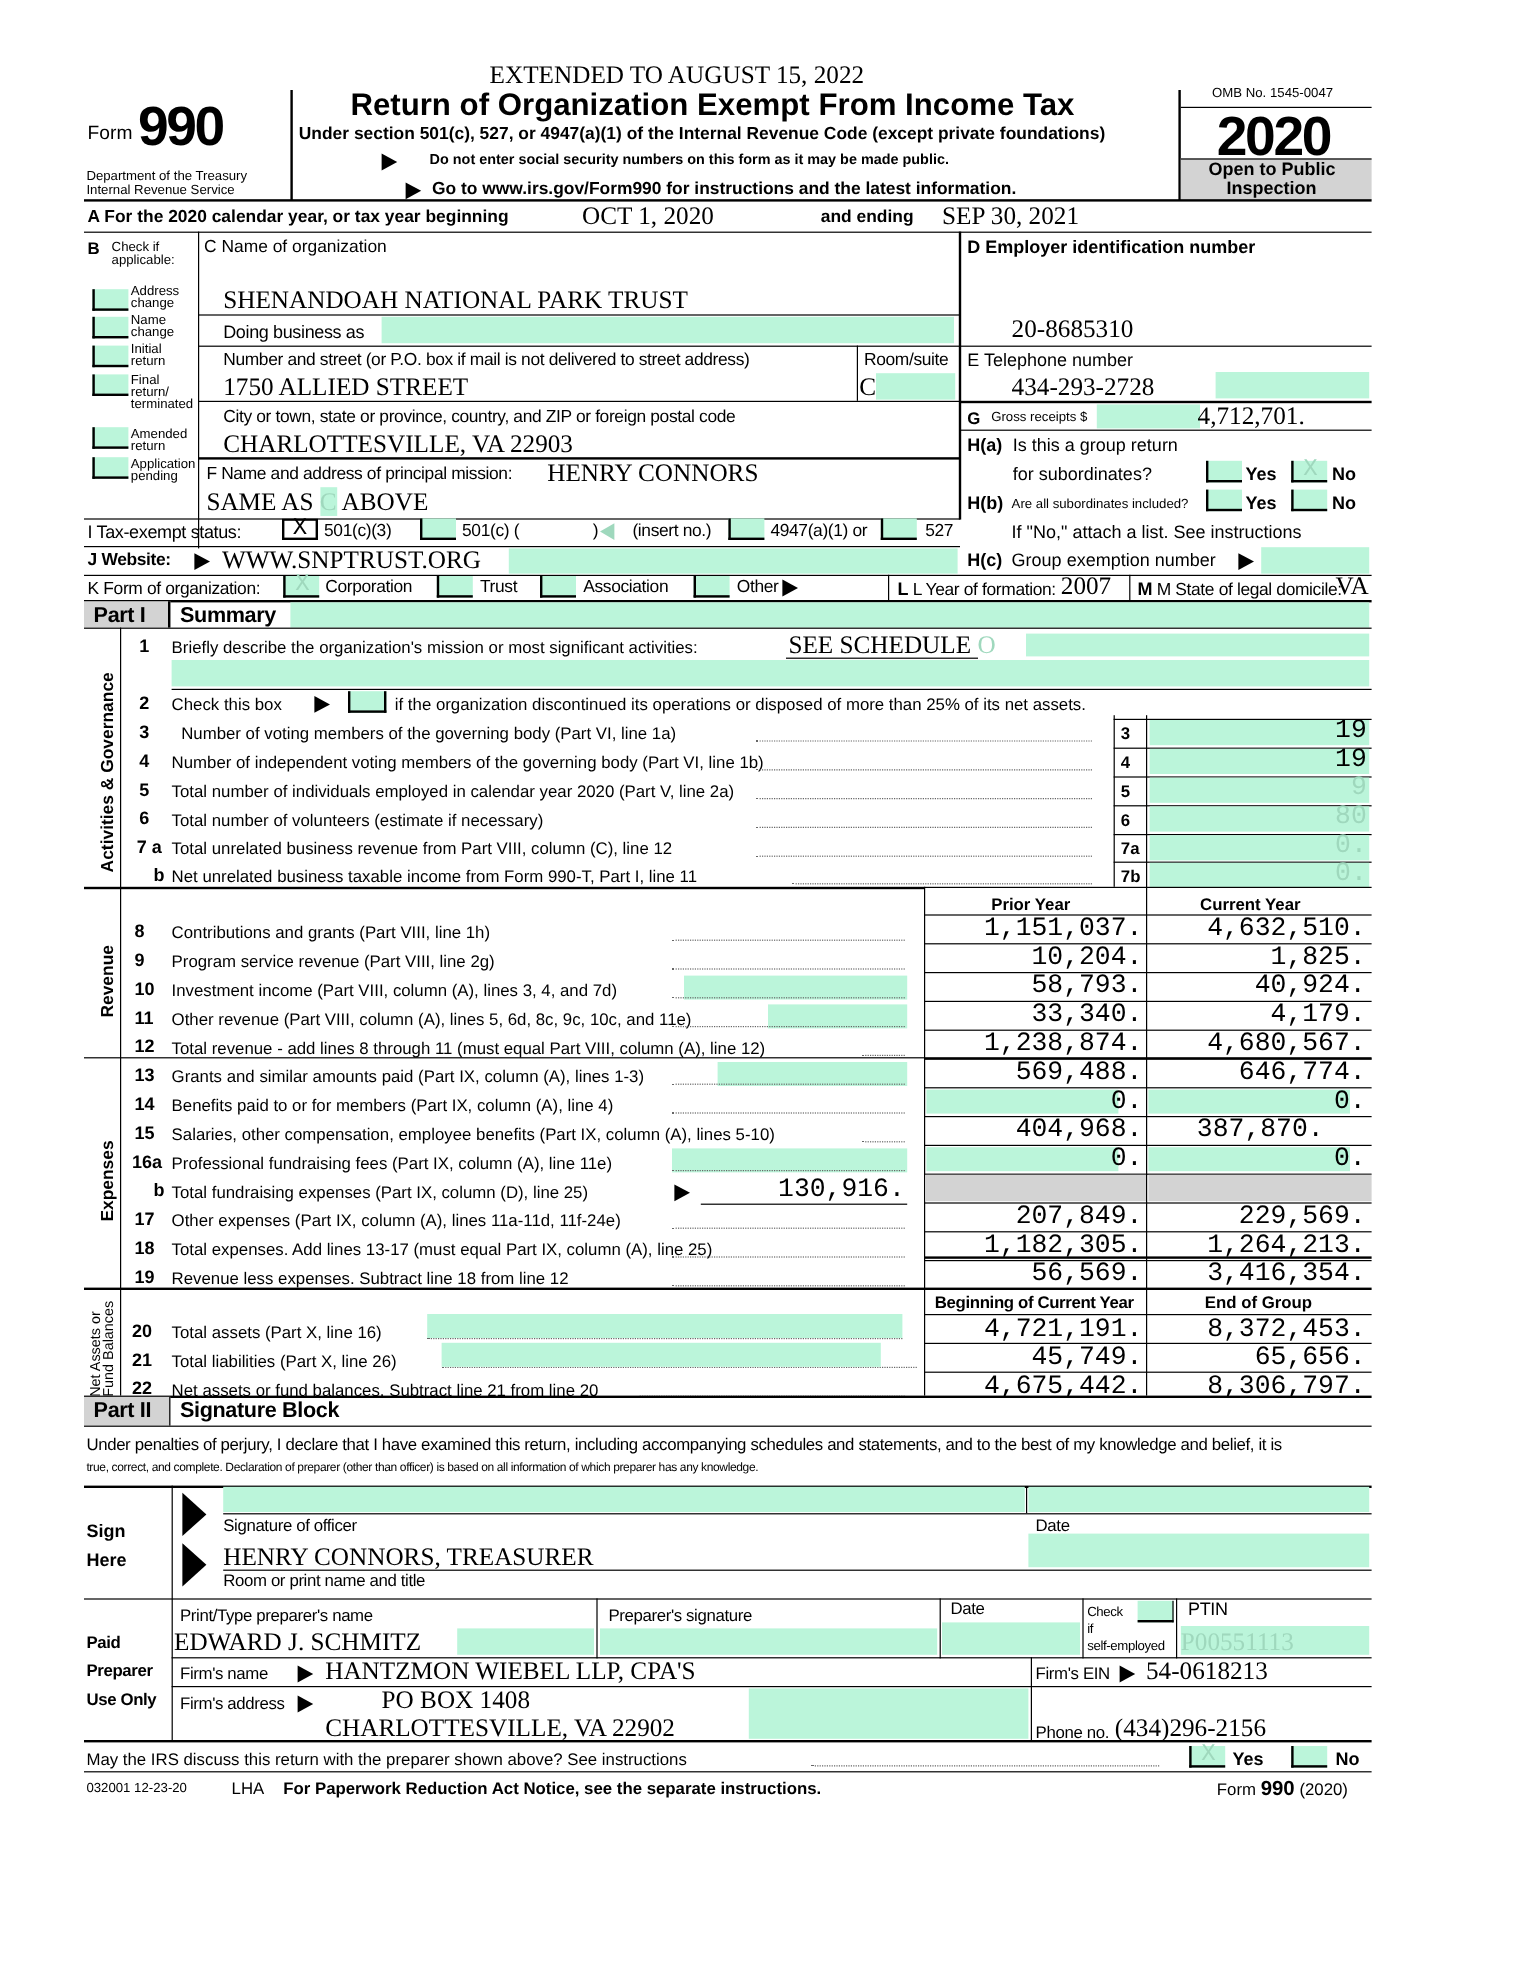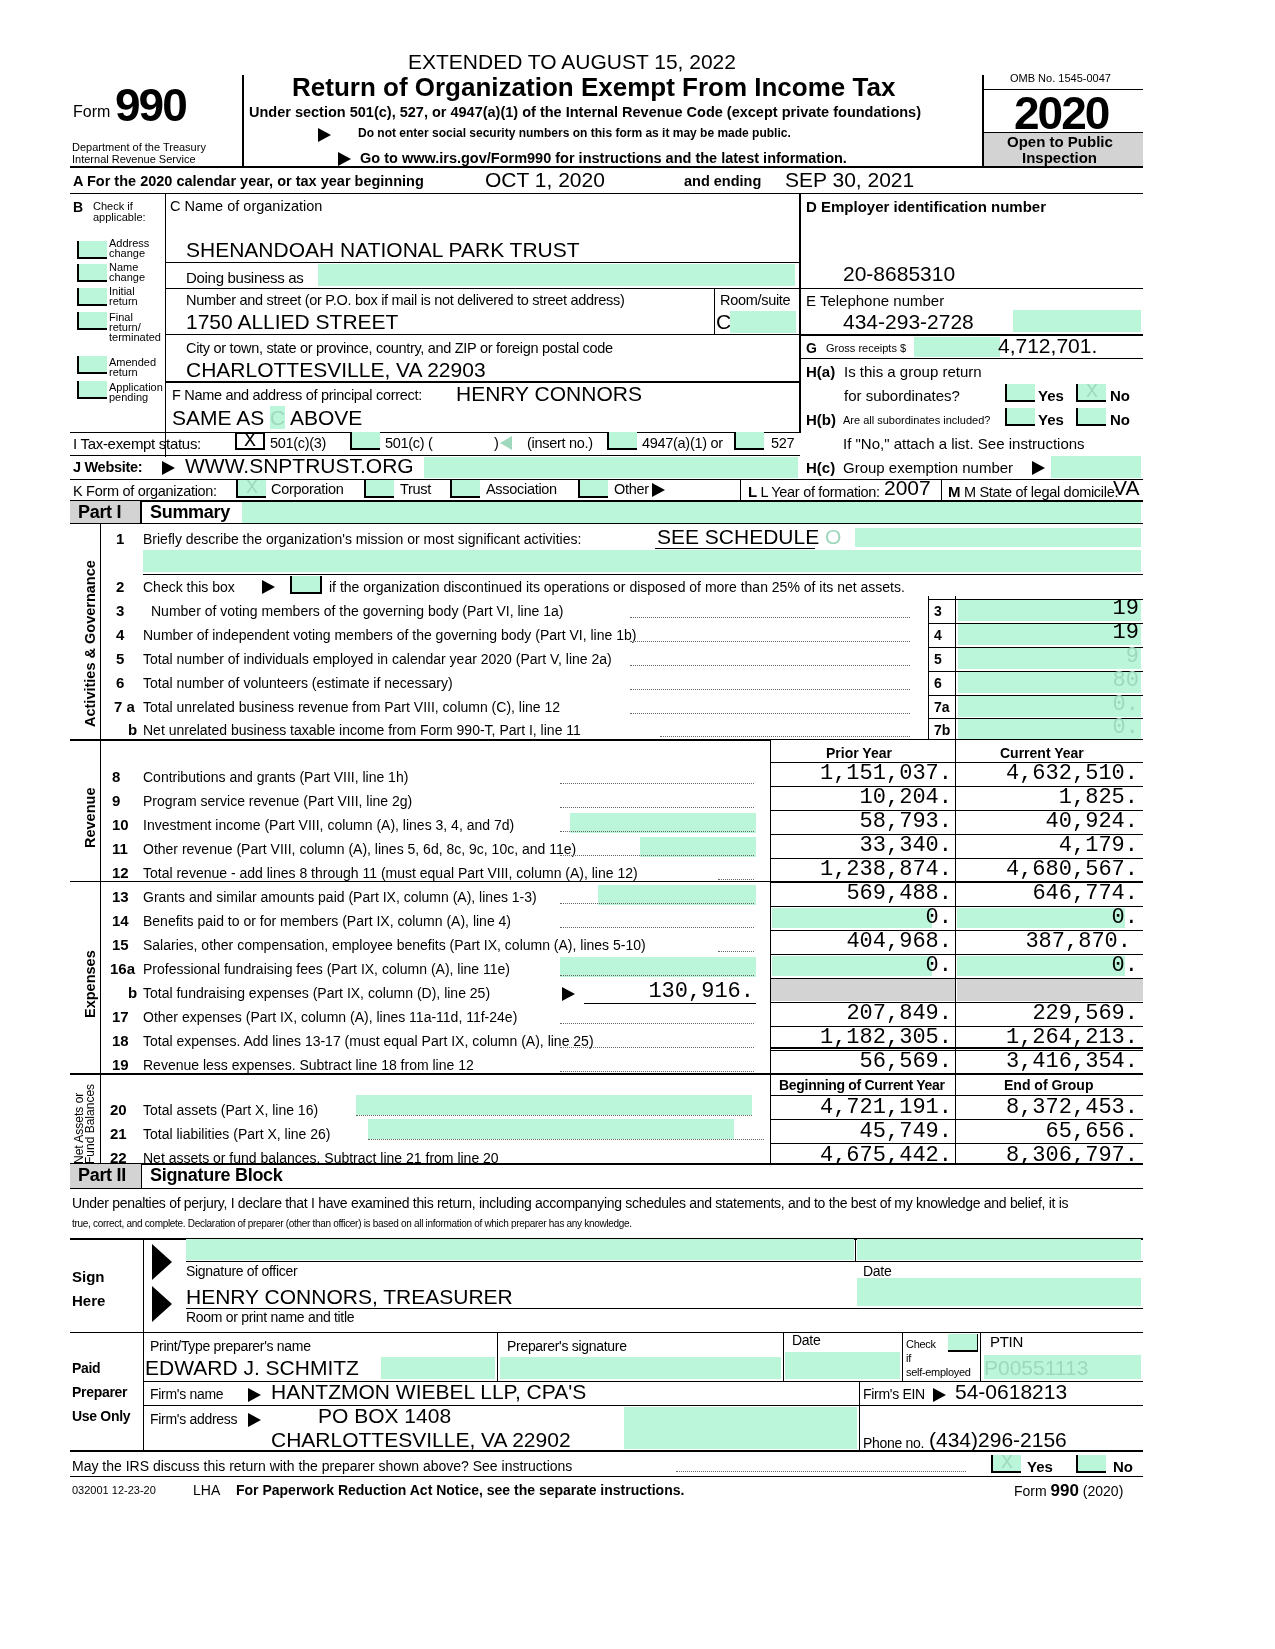--- a/index.html
+++ b/index.html
@@ -1,19 +1,19 @@
 <!DOCTYPE html>
 <html><head>
 <meta charset="utf-8">
 <style>
   * { box-sizing: border-box; margin: 0; padding: 0; }
   html, body { width: 1275px; height: 1649px; background: #fff; overflow: hidden; }
   body { font-family: "Liberation Sans", sans-serif; color: #000; position: relative; }
   .abs { position: absolute; }
-  .mono { font-family: Liberation Sans, sans-serif; }
+  .mono { font-family: Liberation Serif, serif; }
   .narrow { font-family: "Liberation Sans", sans-serif; letter-spacing: -0.3px; }
   .b { font-weight: bold; }
   .fill { background: #bbf5da; }
   .line { position: absolute; background: #000; }
   .hl { height: 2px; }
   .hl1 { height: 1px; }
   .vl { width: 2px; }
   .vl1 { width: 1px; }
   .cb { position: absolute; width: 30px; height: 18px; background: #bbf5da; border-left: 2px solid #000; border-bottom: 2px solid #000; }
   .cbw { position: absolute; width: 30px; height: 18px; background: #fff; border: 2px solid #000; font-family: "Liberation Mono", monospace; font-size: 20px; line-height: 14px; text-align: center; }
@@ -84,21 +84,21 @@
 <div class="t narrow" style="left:186px;top:292px;font-size:14.5px;">Number and street (or P.O. box if mail is not delivered to street address)</div>
 <div class="t mono" style="left:186px;top:310px;font-size:21px;">1750 ALLIED STREET</div>
 <div class="line vl1" style="left:714px;top:288px;height:46px;"></div>
 <div class="t narrow" style="left:720px;top:292px;font-size:14.5px;">Room/suite</div>
 <div class="t mono" style="left:716px;top:310px;font-size:21px;">C</div>
 <div class="abs fill" style="left:730px;top:311px;width:66px;height:22px;"></div>
 <div class="line hl1" style="left:165px;top:334px;width:635px;"></div>
 <div class="t narrow" style="left:186px;top:340px;font-size:14.5px;">City or town, state or province, country, and ZIP or foreign postal code</div>
 <div class="t mono" style="left:186px;top:358px;font-size:21px;">CHARLOTTESVILLE, VA  22903</div>
 <div class="line hl" style="left:165px;top:381px;width:635px;"></div>
-<div class="t narrow" style="left:172px;top:387px;font-size:14.5px;">F Name and address of principal correct:</div>
+<div class="t narrow" style="left:172px;top:387px;font-size:14.5px;">F Name and address of principal mission:</div>
 <div class="t mono" style="left:456px;top:382px;font-size:21px;">HENRY CONNORS</div>
 <div class="t mono" style="left:172px;top:406px;font-size:21px;"><span>SAME AS</span> <span class="faint fill">C</span> <span>ABOVE</span></div>
 <div class="line vl" style="left:799px;top:193px;height:240px;"></div>
 
 <div class="t b" style="left:806px;top:198px;font-size:15px;">D  Employer identification number</div>
 <div class="t mono" style="left:843px;top:262px;font-size:21px;">20-8685310</div>
 <div class="line hl1" style="left:800px;top:288px;width:343px;"></div>
 <div class="t" style="left:806px;top:292px;font-size:15px;">E  Telephone number</div>
 <div class="t mono" style="left:843px;top:310px;font-size:21px;">434-293-2728</div>
 <div class="abs fill" style="left:1013px;top:310px;width:128px;height:22px;"></div>
@@ -294,21 +294,21 @@
     <div class="line hl1" style="left:770px;top:906px;width:373px;"></div>
     <div class="abs fill" style="left:772px;top:908px;width:160px;height:20px;"></div>
                  <div class="abs fill" style="left:957px;top:908px;width:168px;height:20px;"></div>
     <div class="num" style="left:771px;width:181px;top:907px;">0.</div>
         <div class="num" style="left:957px;width:181px;top:907px;">0.</div>
     <div class="dots" style="left:560px;top:927px;width:194px;"></div>
     <div class="t b s15" style="left:112px;top:936px;">15</div>
       <div class="t s14" style="left:143px;top:937px;">Salaries, other compensation, employee benefits (Part IX, column (A), lines 5-10)</div>
     <div class="line hl1" style="left:770px;top:930px;width:373px;"></div>
     <div class="num" style="left:771px;width:181px;top:931px;">404,968.</div>
-        <div class="num" style="left:950px;width:181px;top:931px;padding-left:46px;">387,870.</div>
+        <div class="num" style="left:922px;width:181px;top:931px;padding-left:46px;">387,870.</div>
     <div class="dots" style="left:718px;top:951px;width:36px;"></div>
     <div class="t b s15" style="left:110px;top:960px;">16a</div>
       <div class="t s14" style="left:143px;top:961px;">Professional fundraising fees (Part IX, column (A), line 11e)</div>
     <div class="abs fill" style="left:560px;top:957px;width:196px;height:20px;"></div>
     <div class="line hl1" style="left:770px;top:954px;width:373px;"></div>
     <div class="abs fill" style="left:772px;top:956px;width:160px;height:20px;"></div>
                  <div class="abs fill" style="left:957px;top:956px;width:168px;height:20px;"></div>
     <div class="num" style="left:771px;width:181px;top:955px;">0.</div>
         <div class="num" style="left:957px;width:181px;top:955px;">0.</div>
     <div class="dots" style="left:560px;top:975px;width:194px;"></div>

